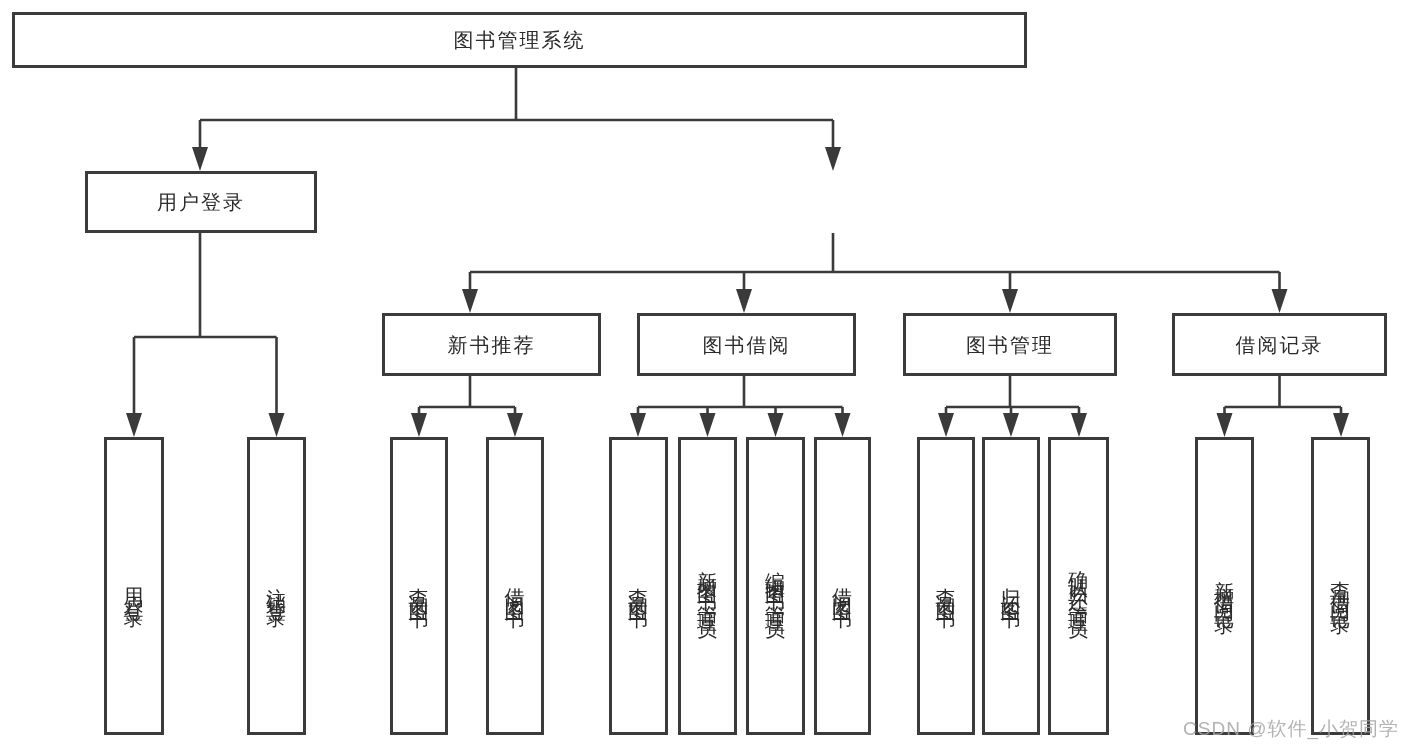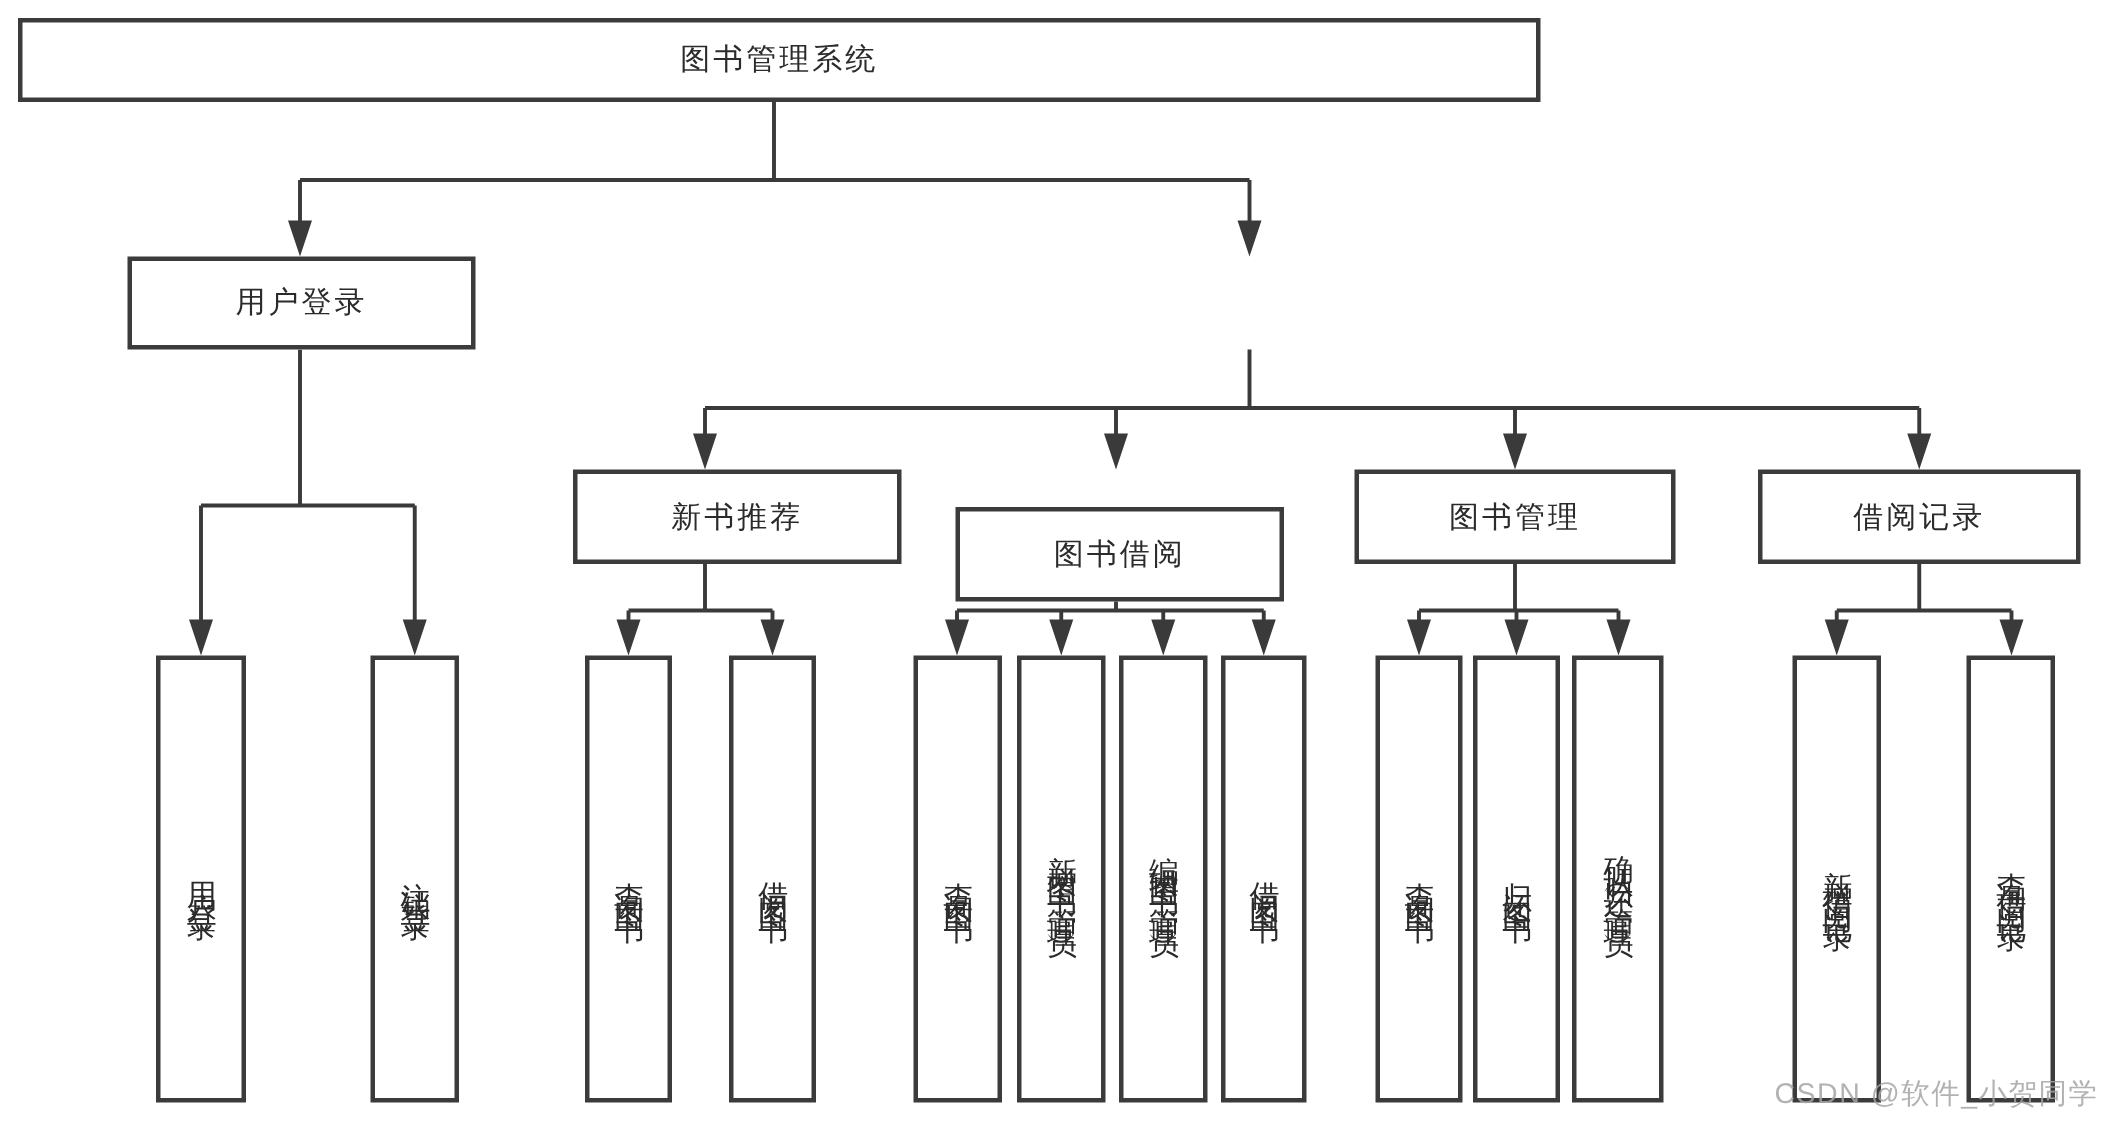--- a/index.html
+++ b/index.html
@@ -40,21 +40,21 @@
     font-size: 20px;
     white-space: nowrap;
   }
   
   .n-root   { left: 12px;  top: 12px;  width: 1015px; height: 56px; }
   
   .n-login  { left: 85px;  top: 171px; width: 232px; height: 62px; }
   .n-mgmt   { left: 714px; top: 171px; width: 240px; height: 62px; }
   
   .n-newbook { left: 382px;  top: 313px; width: 219px; height: 63px; }
-  .n-borrow  { left: 637px;  top: 313px; width: 219px; height: 63px; margin-top: 25px; }
+  .n-borrow  { left: 637px;  top: 313px; width: 219px; height: 63px; }
   .n-current { left: 903px;  top: 313px; width: 214px; height: 63px; }
   .n-records { left: 1172px; top: 313px; width: 215px; height: 63px; }
   
   .lf1  { left: 104px;  top: 437px; width: 60px; height: 298px; }
   .lf2  { left: 247px;  top: 437px; width: 59px; height: 298px; }
   .lf3  { left: 390px;  top: 437px; width: 58px; height: 298px; }
   .lf4  { left: 486px;  top: 437px; width: 58px; height: 298px; }
   .lf5  { left: 609px;  top: 437px; width: 59px; height: 298px; }
   .lf6  { left: 678px;  top: 437px; width: 59px; height: 298px; }
   .lf7  { left: 746px;  top: 437px; width: 59px; height: 298px; }

